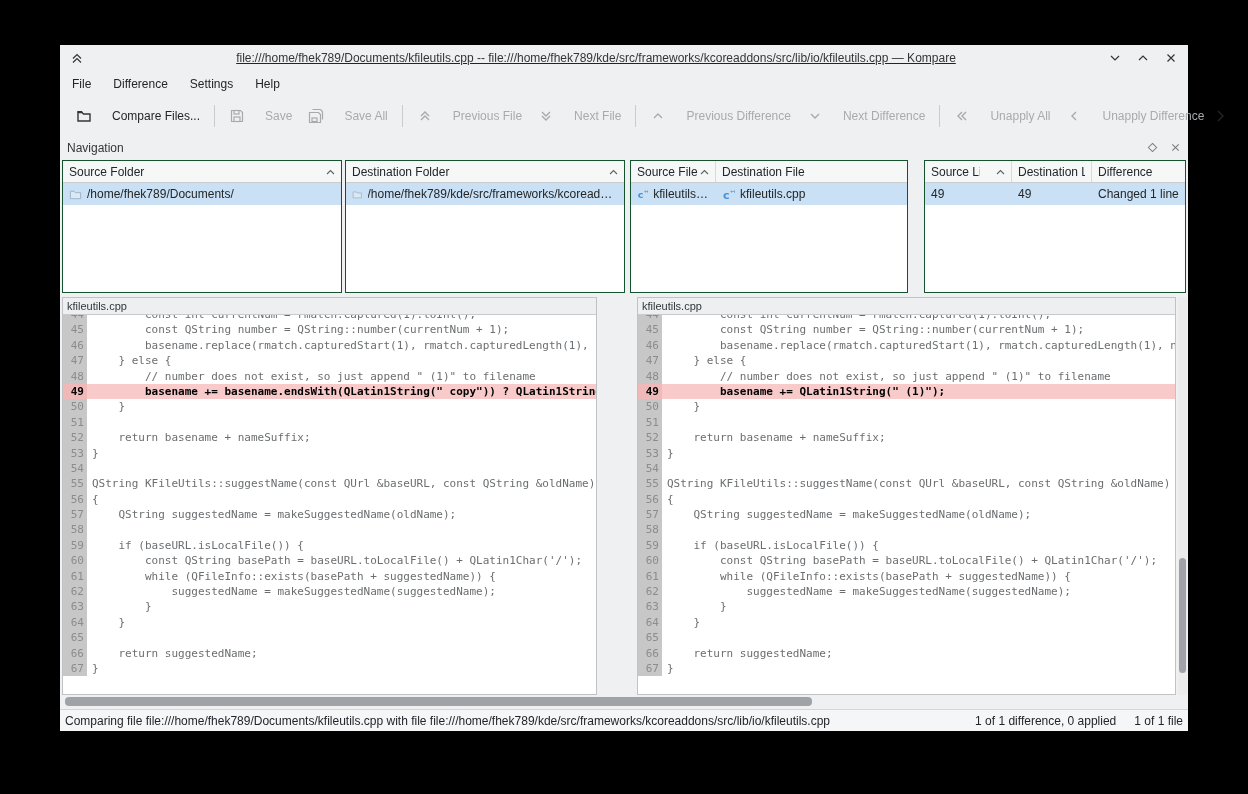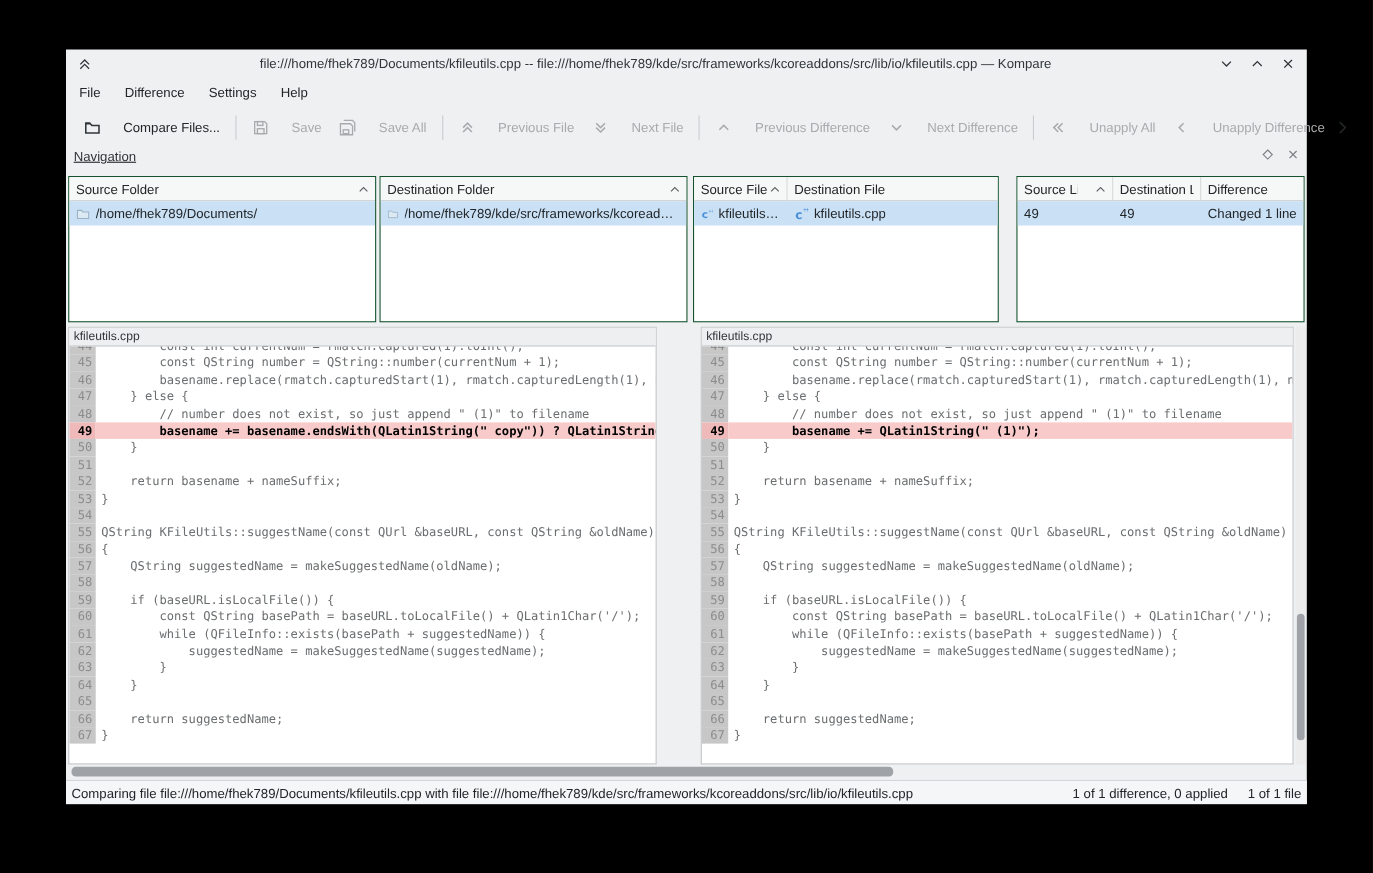--- a/index.html
+++ b/index.html
@@ -2,40 +2,40 @@
 <html><head>
 <meta charset="utf-8">
 <style>
   * { box-sizing: border-box; margin: 0; padding: 0; }
   html,body { width:1248px; height:794px; background:#000; overflow:hidden;
     font-family:"Liberation Sans","DejaVu Sans",sans-serif; }
   .window { position:absolute; left:60px; top:45px; width:1128px; height:686px;
     background:#eff0f1; color:#232629; font-size:12px; display:flex; flex-direction:column; }
 
   
-  .titlebar { height:26px; display:flex; align-items:center; padding:0 10px; flex:none; }
+  .titlebar { height:26px; display:flex; align-items:center; padding:0 10px; flex:none;text-decoration:underline; }
   .titlebar .title { flex:1; text-align:center; color:#31363b; font-size:12px;
     white-space:nowrap; overflow:hidden; }
   .winbtns { display:flex; gap:14px; align-items:center; }
   .iconbtn { display:inline-flex; align-items:center; justify-content:center; cursor:default; }
 
   
   .menubar { height:26px; display:flex; align-items:center; gap:22px; padding:0 12px; flex:none; }
   .menu-item { color:#232629; }
 
   
   .toolbar { height:38px; display:flex; align-items:center; padding:0 8px; flex:none; }
   .tbtn { display:flex; align-items:center; gap:20px; padding:0 8px; height:30px; white-space:nowrap; }
   .tbtn.disabled span { color:#a8abad; }
   .tbtn.enabled span { color:#232629; }
   .tsep { width:1px; height:22px; background:#c9cccf; margin:0 6px; flex:none; }
   .toolbar .spacer { flex:1; }
 
   
-  .dock-header { height:25px; display:flex; align-items:flex-start; padding:0 7px; flex:none;text-decoration:underline; }
+  .dock-header { height:25px; display:flex; align-items:center; padding:0 7px; flex:none; }
   .dock-header .dock-title { flex:1; color:#31363b; }
   .dock-icons { display:flex; gap:12px; align-items:center; }
 
   .tables { height:133px; display:flex; padding:0 2px; flex:none; }
   .ntable { background:#fff; border:1px solid #14532d; display:flex; flex-direction:column; overflow:hidden; }
   .thead { display:flex; background:#f6f7f7; border-bottom:1px solid #c9cdd0; height:22px; flex:none; }
   .th { display:flex; align-items:center; padding:0 6px; overflow:hidden; white-space:nowrap;
     border-right:1px solid #d8dbdd; color:#232629; }
   .th:last-child { border-right:none; }
   .th .hlabel { flex:1; overflow:hidden; white-space:nowrap; }

